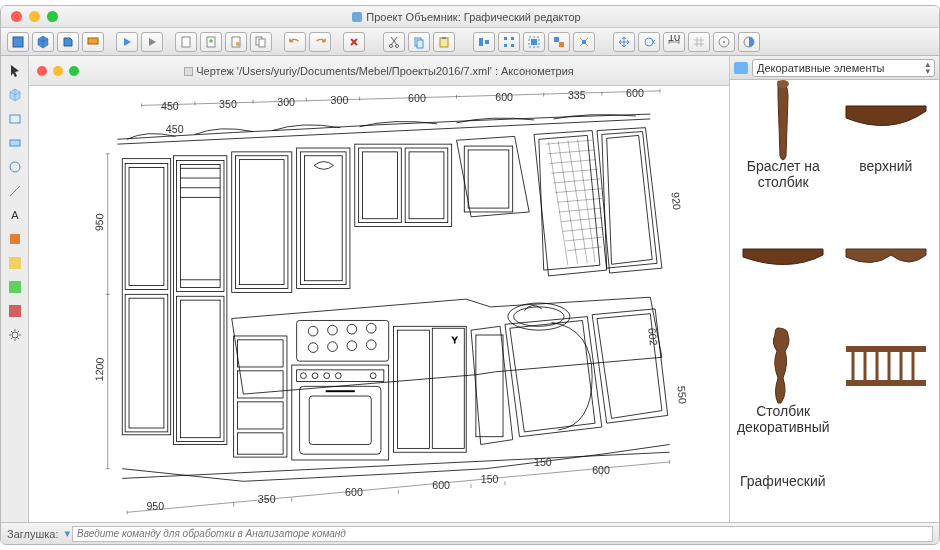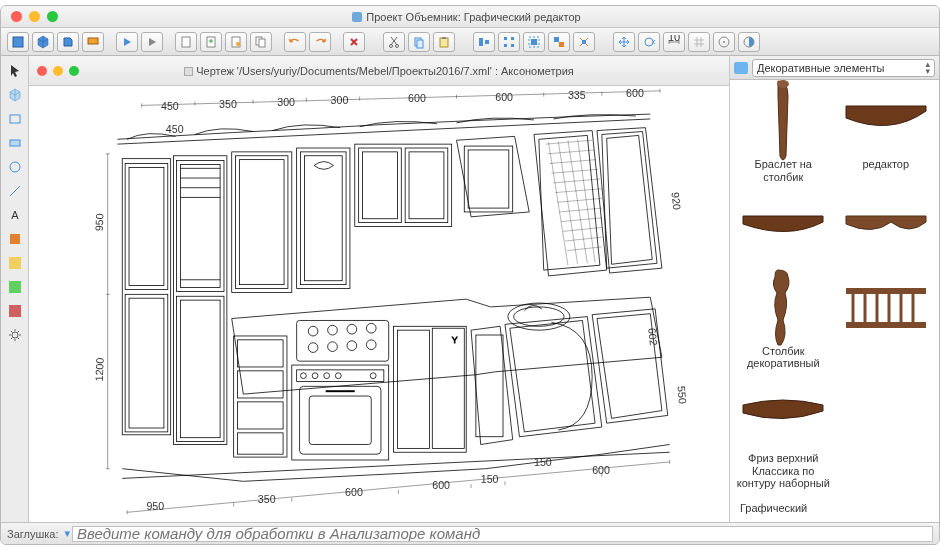--- a/index.html
+++ b/index.html
@@ -27,25 +27,25 @@
 .canvas svg{width:100%;height:100%}
 .dim{font-size:9px;fill:#333;font-family:Arial}
 .side-panel{width:210px;background:#fff;border-left:1px solid #c8c8c8;display:flex;flex-direction:column}
 .panel-header{height:24px;background:linear-gradient(#f0f0f0,#e0e0e0);border-bottom:1px solid #c0c0c0;display:flex;align-items:center;padding:4px 4px;gap:4px}
 .folder-icon{width:14px;height:12px;background:#6db4f0;border-radius:2px}
 .panel-combo{flex:1;height:18px;background:#fff;border:1px solid #b0b0b0;border-radius:3px;padding:0 4px;font-size:11px;display:flex;align-items:center;justify-content:space-between;color:#333}
 .panel-combo .arrows{color:#666;font-size:9px;line-height:7px}
 .catalog{flex:1;overflow-y:auto;padding:4px;display:grid;grid-template-columns:1fr 1fr;gap:4px}
 .cat-item{display:flex;flex-direction:column;align-items:center;text-align:center;padding:2px}
 .cat-item .thumb{width:90px;height:70px;display:flex;align-items:center;justify-content:center}
-.cat-item .label{font-size:11px;color:#333;margin-top:2px;line-height:1.15}
+.cat-item .label{font-size:14px;color:#333;margin-top:2px;line-height:1.15}
 .cat-full{grid-column:1/3}
 .statusbar{height:22px;background:linear-gradient(#f4f4f4,#e2e2e2);border-top:1px solid #c0c0c0;display:flex;align-items:center;padding:0 6px;font-size:11px;color:#555}
 .statusbar .cmd-label{margin-right:6px}
-.statusbar .cmd-input{flex:1;height:16px;background:#fff;border:1px solid #c0c0c0;padding:0 4px;color:#999;font-style:italic;font-size:15px}
+.statusbar .cmd-input{flex:1;height:16px;background:#fff;border:1px solid #c0c0c0;padding:0 4px;color:#999;font-style:italic;font-size:10px}
 </style>
 </head>
 <body>
 
 <div class="window">
 
   <div class="titlebar">
     <div class="traffic">
       <div class="tl r"></div>
       <div class="tl y"></div>
@@ -451,21 +451,21 @@
               </svg>
             </div>
           <div class="label">Браслет на столбик</div>
         </div>
         <div class="cat-item">
           <div class="thumb">
               <svg width="90" height="50" viewBox="0 0 90 50">
                 <path d="M5 10 L85 10 L85 15 Q50 40 5 22 Z" fill="#6a3a1a" stroke="#402010"></path>
               </svg>
             </div>
-          <div class="label">редактор</div>
+          <div class="label">верхний</div>
         </div>
         <div class="cat-item">
           <div class="thumb">
               <svg width="90" height="40" viewBox="0 0 90 40">
                 <path d="M5 8 L85 8 L85 14 Q50 32 5 16 Z" fill="#6a3a1a" stroke="#402010"></path>
               </svg>
             </div>
         </div>
         <div class="cat-item">
           <div class="thumb">
@@ -490,28 +490,20 @@
                 <line x1="12" y1="14" x2="12" y2="42" stroke="#7a4a2a" stroke-width="3"></line>
                 <line x1="24" y1="14" x2="24" y2="42" stroke="#7a4a2a" stroke-width="3"></line>
                 <line x1="36" y1="14" x2="36" y2="42" stroke="#7a4a2a" stroke-width="3"></line>
                 <line x1="48" y1="14" x2="48" y2="42" stroke="#7a4a2a" stroke-width="3"></line>
                 <line x1="60" y1="14" x2="60" y2="42" stroke="#7a4a2a" stroke-width="3"></line>
                 <line x1="72" y1="14" x2="72" y2="42" stroke="#7a4a2a" stroke-width="3"></line>
               </svg>
             </div>
           <div class="label"></div>
         </div>
-        <div class="cat-item">
-          <div class="thumb">
-              <svg width="90" height="40" viewBox="0 0 90 40">
-                <path d="M5 10 Q45 0 85 10 L85 16 Q45 30 5 18 Z" fill="#6a3a1a" stroke="#402010"></path>
-              </svg>
-            </div>
-          <div class="label">Фриз верхний Классика по контуру наборный</div>
-        </div>
         <div class="cat-item cat-full" style="text-align:left;align-items:flex-start">
           <div class="label" style="font-weight:normal;padding-left:4px">Графический</div>
         </div>
       </div>
     </div>
 
   </div>
 
   <div class="statusbar">
     <span class="cmd-label">Заглушка:</span>

